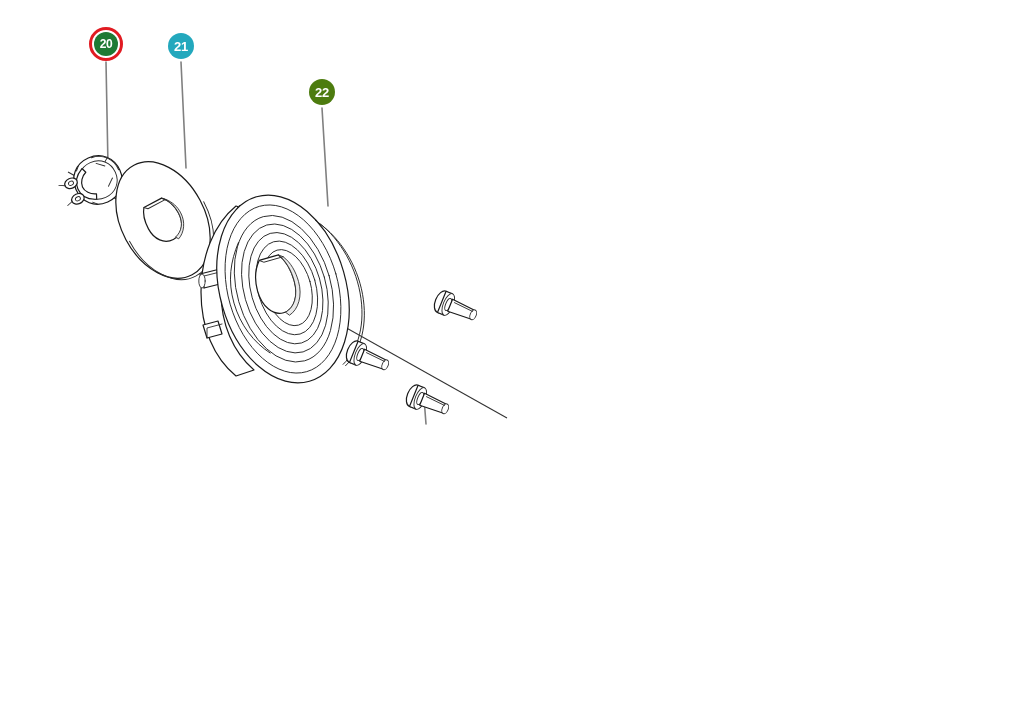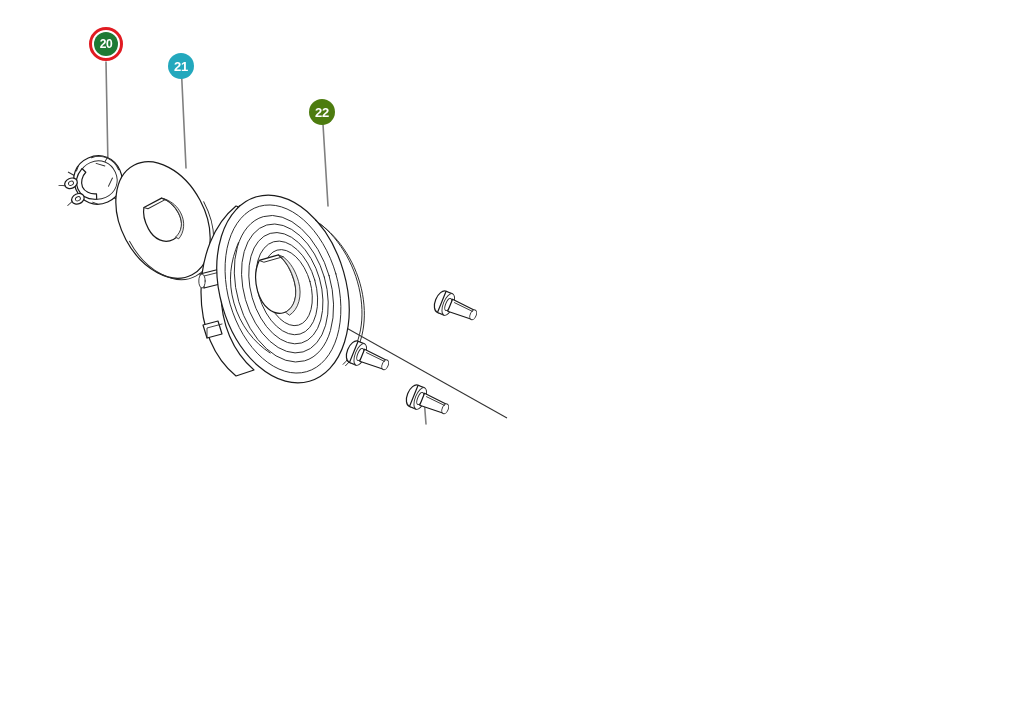--- a/index.html
+++ b/index.html
@@ -36,21 +36,20 @@
     font-weight: bold;
     line-height: 1;
     user-select: none;
     box-sizing: border-box;
   }
   .callout-plain {
     width: 26px;
     height: 26px;
     font-size: 13px;
     letter-spacing: -0.3px;
-    margin-top: 20px;
   }
   .callout-sel-ring {
     position: absolute;
     width: 34px;
     height: 34px;
     border-radius: 50%;
     border: 3px solid #e11b22;
     box-sizing: border-box;
     background: transparent;
   }

